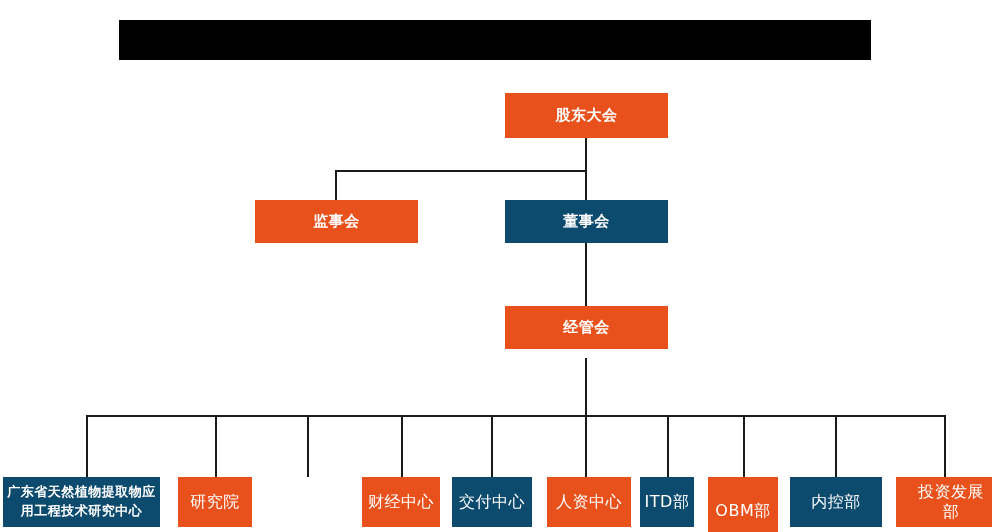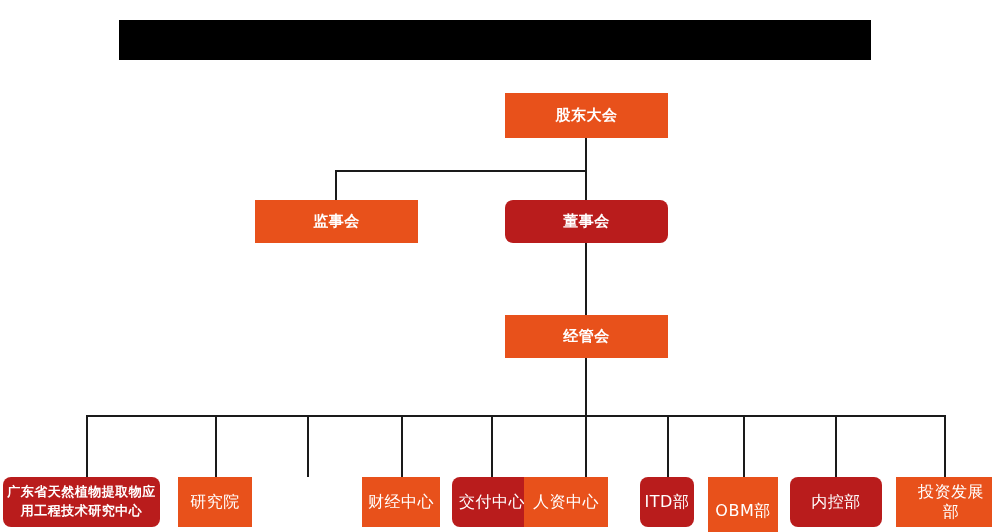--- a/index.html
+++ b/index.html
@@ -33,21 +33,21 @@
     align-items: center;
     justify-content: center;
     text-align: center;
     color: #ffffff;
     box-sizing: border-box;
     line-height: 1.25;
     letter-spacing: 0.5px;
     z-index: 3;
   }
   .node.dark { background: #e8511b; }
-  .node.light { background: #b91c1c; border-radius: 8px; }
+  .node.light { background: #0c4a6e; }
   .node .label { display: block; padding: 0 4px; }
 
   
   .tier-top { font-size: 15px; font-weight: 700; }
   .tier-leaf { font-size: 16px; font-weight: 400; }
   .tier-leaf.small { font-size: 13px; font-weight: 700; line-height: 1.45; }
 
   .line {
     position: absolute;
     background: #1a1a1a;
@@ -92,37 +92,37 @@
     <span class="label">股东大会</span>
   </div>
 
   <div class="node dark tier-top" style="left:255px; top:200px; width:163px; height:43px;">
     <span class="label">监事会</span>
   </div>
   <div class="node light tier-top" style="left:505px; top:200px; width:163px; height:43px;">
     <span class="label">董事会</span>
   </div>
 
-  <div class="node dark tier-top" style="left:505px; top:315px; width:163px; height:43px;">
+  <div class="node dark tier-top" style="left:505px; top:306px; width:163px; height:43px;">
     <span class="label">经管会</span>
   </div>
 
   <div class="node light tier-leaf small" style="left:3px; top:477px; width:157px; height:50px;">
     <span class="label">广东省天然植物提取物应用工程技术研究中心</span>
   </div>
   <div class="node dark tier-leaf" style="left:178px; top:477px; width:74px; height:50px;">
     <span class="label">研究院</span>
   </div>
   <div class="node dark tier-leaf" style="left:362px; top:477px; width:78px; height:50px;">
     <span class="label">财经中心</span>
   </div>
   <div class="node light tier-leaf" style="left:452px; top:477px; width:80px; height:50px;">
     <span class="label">交付中心</span>
   </div>
-  <div class="node dark tier-leaf" style="left:524px; top:477px; width:84px; height:50px;">
+  <div class="node dark tier-leaf" style="left:547px; top:477px; width:84px; height:50px;">
     <span class="label">人资中心</span>
   </div>
   <div class="node light tier-leaf" style="left:640px; top:477px; width:54px; height:50px;">
     <span class="label">ITD部</span>
   </div>
   <div class="node dark tier-leaf" style="left:708px; top:477px; width:70px; height:68px;">
     <span class="label">OBM部</span>
   </div>
   <div class="node light tier-leaf" style="left:790px; top:477px; width:92px; height:50px;">
     <span class="label">内控部</span>

